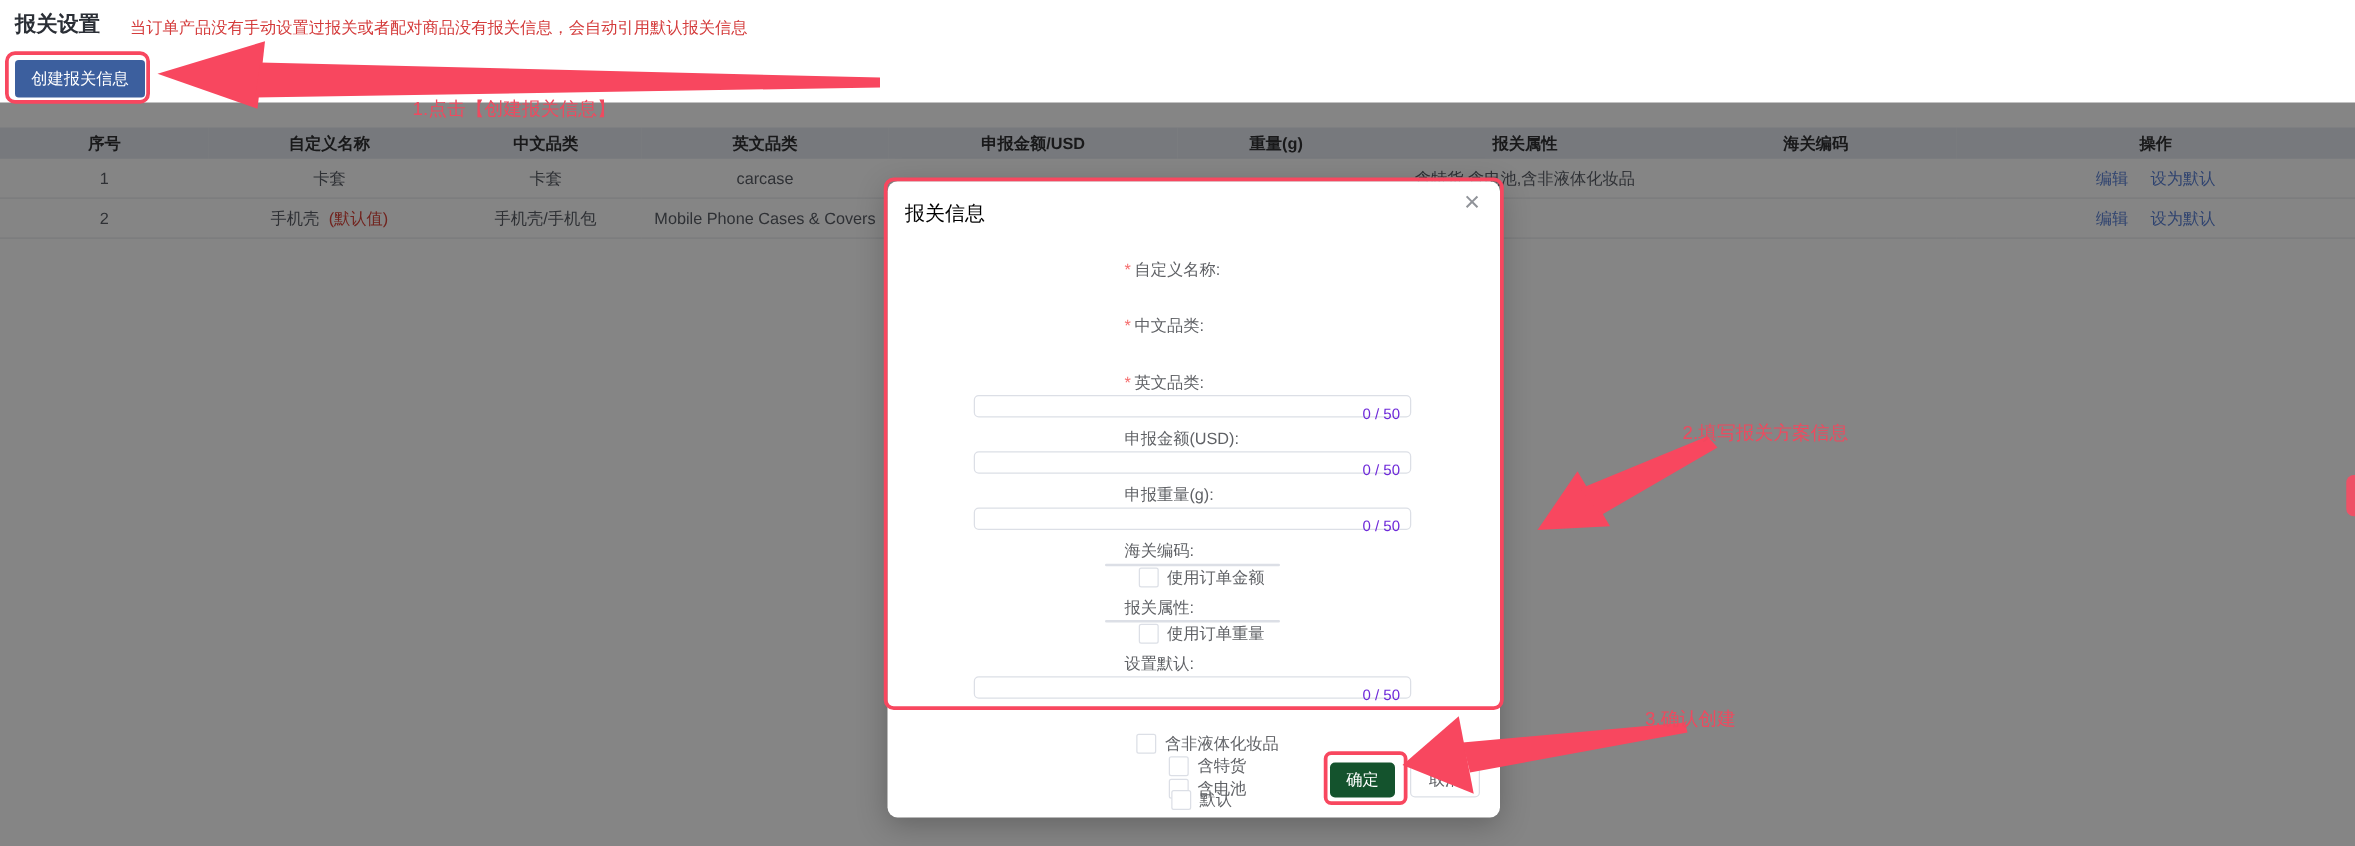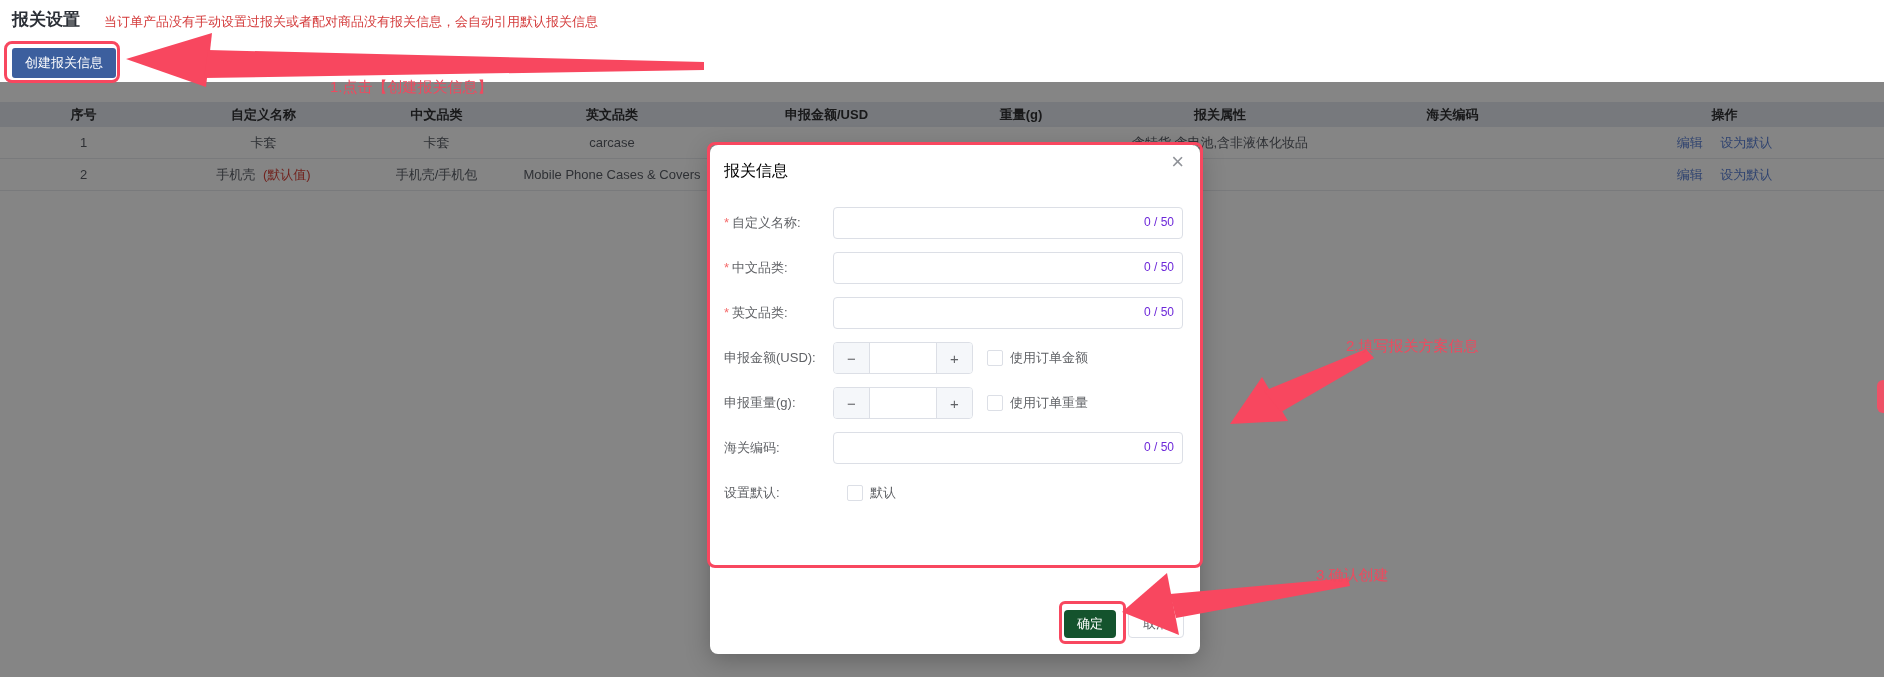--- a/index.html
+++ b/index.html
@@ -22,21 +22,21 @@
 
   
   .mask{position:absolute;left:0;top:82px;width:1884px;height:595px;background:rgba(0,0,0,0.48);z-index:10;}
 
   
   .modal{position:absolute;left:710px;top:145px;width:490px;height:509px;background:#fff;border-radius:8px;
     box-shadow:0 6px 24px rgba(0,0,0,0.25);z-index:20;}
   .modal-title{position:absolute;left:14px;top:16px;font-size:16px;color:#000000;}
   .modal-close{position:absolute;right:16px;top:4px;font-size:22px;color:#909399;cursor:pointer;line-height:26px;}
   .mform{position:absolute;left:14px;top:62px;right:16px;}
-  .frow{display:flex;align-items:center;height:32px;margin-bottom:13px;}
+  .frow{display:flex;align-items:center;height:32px;margin-bottom:13px;flex-direction:column;}
   .flabel{width:109px;flex:0 0 109px;font-size:13px;color:#606266;}
   .req{color:#f56c6c;margin-right:3px;}
   .tinput{position:relative;width:350px;height:32px;}
   .tinput input{width:100%;height:100%;box-sizing:border-box;border:1px solid #dcdfe6;border-radius:4px;
     padding:0 46px 0 10px;font-size:13px;color:#303133;outline:none;}
   .counter{position:absolute;right:9px;top:8px;font-size:12px;color:#6d28d9;}
   .stepper{display:flex;width:140px;height:32px;border:1px solid #dcdfe6;border-radius:4px;box-sizing:border-box;overflow:hidden;}
   .step-btn{width:36px;flex:0 0 36px;background:#f5f7fa;color:#606266;border:none;font-size:15px;cursor:pointer;
     display:flex;align-items:center;justify-content:center;}
   .step-btn.minus{border-right:1px solid #dcdfe6;}
@@ -200,20 +200,35 @@
       </div>
 
       <div class="frow">
         <div class="flabel">海关编码:</div>
         <div class="tinput">
           <input type="text" style="">
           <span class="counter">0 / 50</span>
         </div>
       </div>
 
+      <div class="frow cb-group">
+        <div class="flabel">报关属性:</div>
+        <span class="cb">
+          <span class="box"></span>
+          <span class="cblabel">含非液体化妆品</span>
+        </span>
+        <span class="cb">
+          <span class="box"></span>
+          <span class="cblabel">含特货</span>
+        </span>
+        <span class="cb">
+          <span class="box"></span>
+          <span class="cblabel">含电池</span>
+        </span>
+      </div>
 
       <div class="frow">
         <div class="flabel">设置默认:</div>
         <span class="cb">
           <span class="box"></span>
           <span class="cblabel">默认</span>
         </span>
       </div>
 
     </div>

